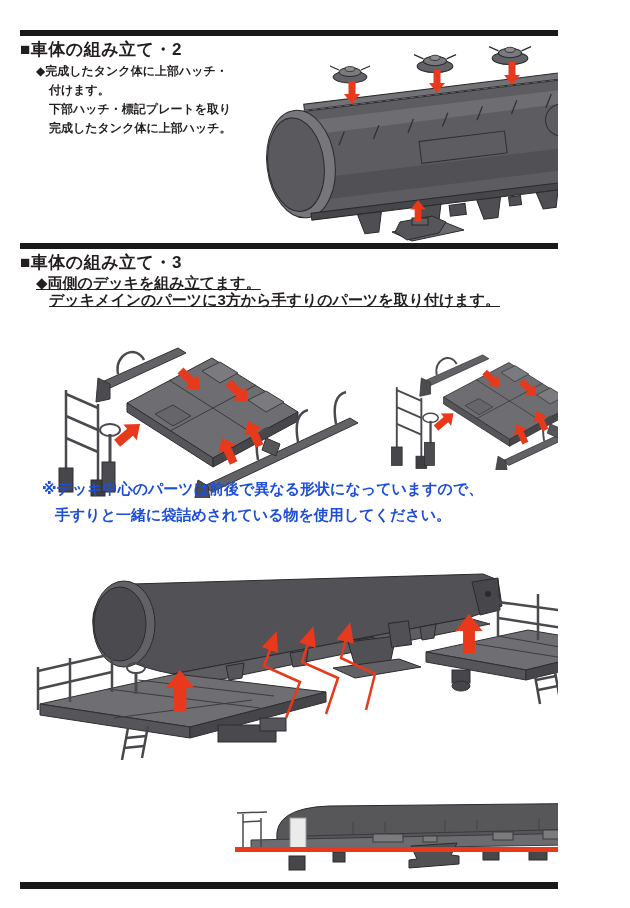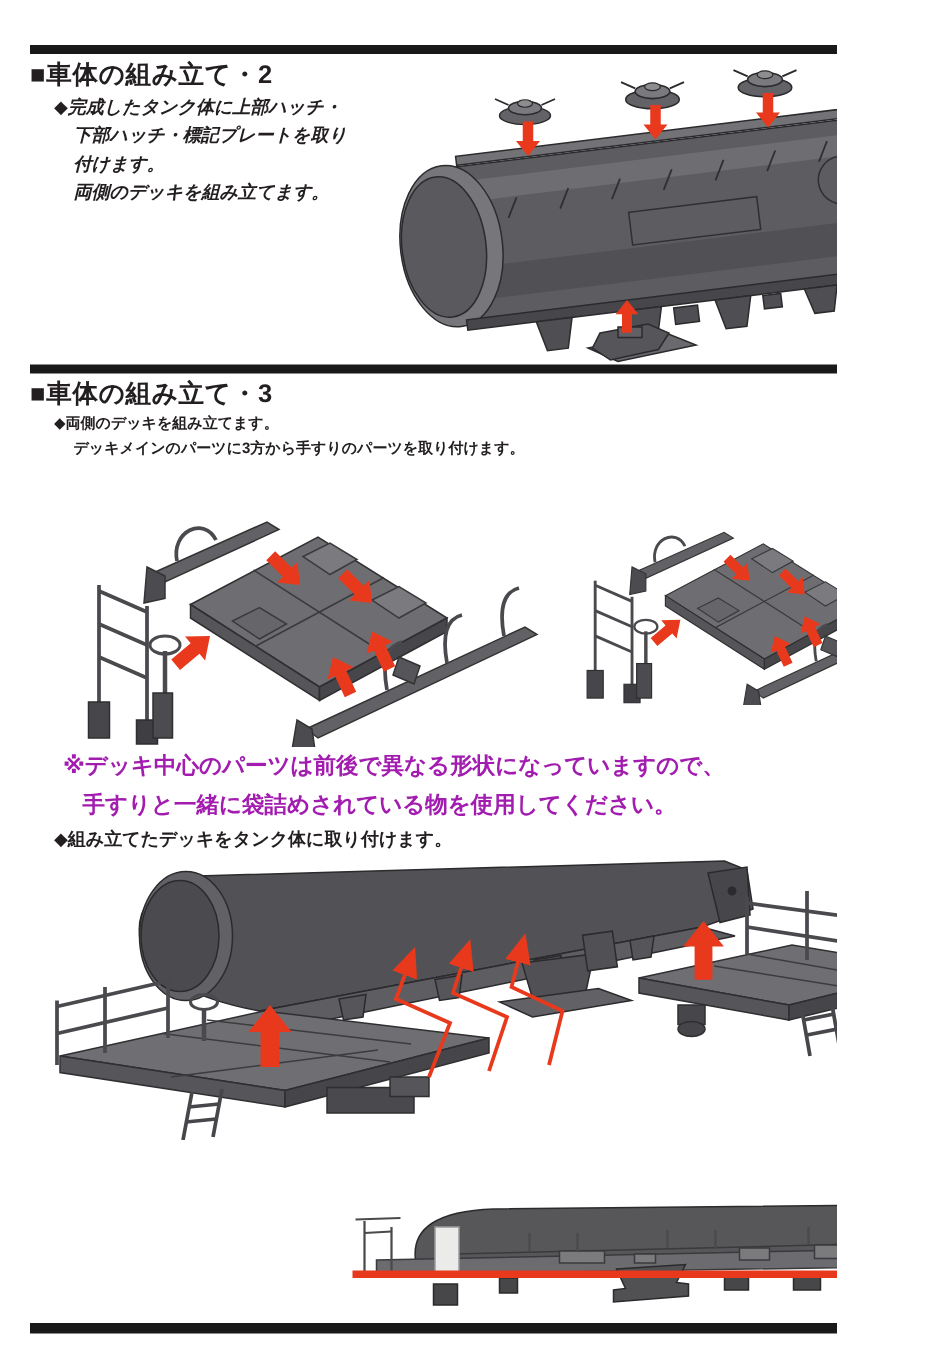--- a/index.html
+++ b/index.html
@@ -2,24 +2,24 @@
 <html><head>
 <meta charset="utf-8">
 <style>
   * { margin:0; padding:0; box-sizing:border-box; }
   html,body { background:#ffffff; }
   .page { position:relative; width:558px; height:908px; background:#ffffff; overflow:hidden;
           font-family:"Liberation Sans","DejaVu Sans",sans-serif; color:#231f20; }
   .bar { position:absolute; left:20px; width:590px; height:6px; background:#191919; }
   .sec-title { position:absolute; left:20px; font-size:17px; font-weight:bold; letter-spacing:.5px; white-space:nowrap; }
   .txtblock div { font-weight:bold; white-space:nowrap; }
-  .s2txt { position:absolute; left:36px; top:62px; font-size:12px; line-height:19px;font-style:italic; }
-  .s3txt { position:absolute; left:36px; top:275px; font-size:10px; line-height:16.5px; }
+  .s2txt { position:absolute; left:36px; top:62px; font-size:12px; line-height:19px; }
+  .s3txt { position:absolute; left:36px; top:275px; font-size:15px; line-height:16.5px;text-decoration:underline; }
   .cont { padding-left:13px; }
-  .warn { position:absolute; left:42px; top:498px; font-size:15px; line-height:26px; color:#a21caf; }
+  .warn { position:absolute; left:42px; top:476px; font-size:15px; line-height:26px; color:#1d4ed8; }
   .warn div { font-weight:bold; white-space:nowrap; }
   .attach { position:absolute; left:36px; top:551px; font-size:12px; font-weight:bold; white-space:nowrap; }
   .note { position:absolute; left:36px; top:763px; font-size:11.2px; line-height:18.5px; }
   svg.illu { position:absolute; }
   #svg1 { left:212px; top:36px; }
   #deckL { left:52px; top:326px; }
   #deckR { left:386px; top:338px; }
   #svg4 { left:28px; top:572px; }
   #svg5 { left:233px; top:800px; }
 </style>
@@ -78,23 +78,23 @@
         <use href="#arr" transform="translate(196,95) rotate(155) scale(1.2)"></use>
       </g>
     </defs>
   </svg>
 
   <div class="bar" style="top:30px"></div>
 
   <div class="sec-title" style="top:38px">■車体の組み立て・2</div>
   <div class="txtblock s2txt">
     <div>◆完成したタンク体に上部ハッチ・</div>
+    <div class="cont">付けます。</div>
     <div class="cont">下部ハッチ・標記プレートを取り</div>
-    <div class="cont">付けます。</div>
-    <div class="cont">両側のデッキを組み立てます。</div>
+    <div class="cont">完成したタンク体に上部ハッチ。</div>
   </div>
 
   <svg id="svg1" class="illu" width="418" height="206" viewBox="0 0 418 206">
     <g transform="rotate(-7 220 112)">
       <rect x="88" y="60" width="296" height="104" fill="#5d5d61" stroke="#2b2b2d"></rect>
       <rect x="89" y="70" width="294" height="14" fill="#6e6e72"></rect>
       <rect x="89" y="128" width="294" height="22" fill="#515155"></rect>
       <ellipse cx="383" cy="112" rx="13" ry="52" fill="#626266" stroke="#2b2b2d"></ellipse>
       <ellipse cx="88" cy="112" rx="34" ry="54" fill="#77777b" stroke="#2b2b2d"></ellipse>
       <ellipse cx="83" cy="112" rx="28" ry="47" fill="#5a5a5e" stroke="#2b2b2d"></ellipse>
@@ -153,21 +153,20 @@
   </svg>
   <svg id="deckR" class="illu" width="238" height="132" viewBox="0 0 310 172">
     <use href="#deck-asm"></use>
   </svg>
 
   <div class="txtblock warn">
     <div>※デッキ中心のパーツは前後で異なる形状になっていますので、</div>
     <div class="cont">手すりと一緒に袋詰めされている物を使用してください。</div>
   </div>
 
-  <div class="attach">◆組み立てたデッキをタンク体に取り付けます。</div>
 
   <svg id="svg4" class="illu" width="600" height="188" viewBox="0 0 600 188">
     <g stroke="#2b2b2d">
       <path d="M104,12 L455,2 L470,8 L474,34 L440,46 L145,102 Q80,90 66,58 Q58,22 104,12 Z" fill="#525256"></path>
       <ellipse cx="96" cy="52" rx="31" ry="43" fill="#626266"></ellipse>
       <ellipse cx="92" cy="52" rx="26" ry="37" fill="#4b4b4f"></ellipse>
       <path d="M145,102 L440,46 L462,52 L170,112 Z" fill="#5e5e62"></path>
     </g>
     <g fill="#55555a" stroke="#2b2b2d">
       <path d="M198,94 l18,-3 l-2,15 l-13,2 z"></path>

